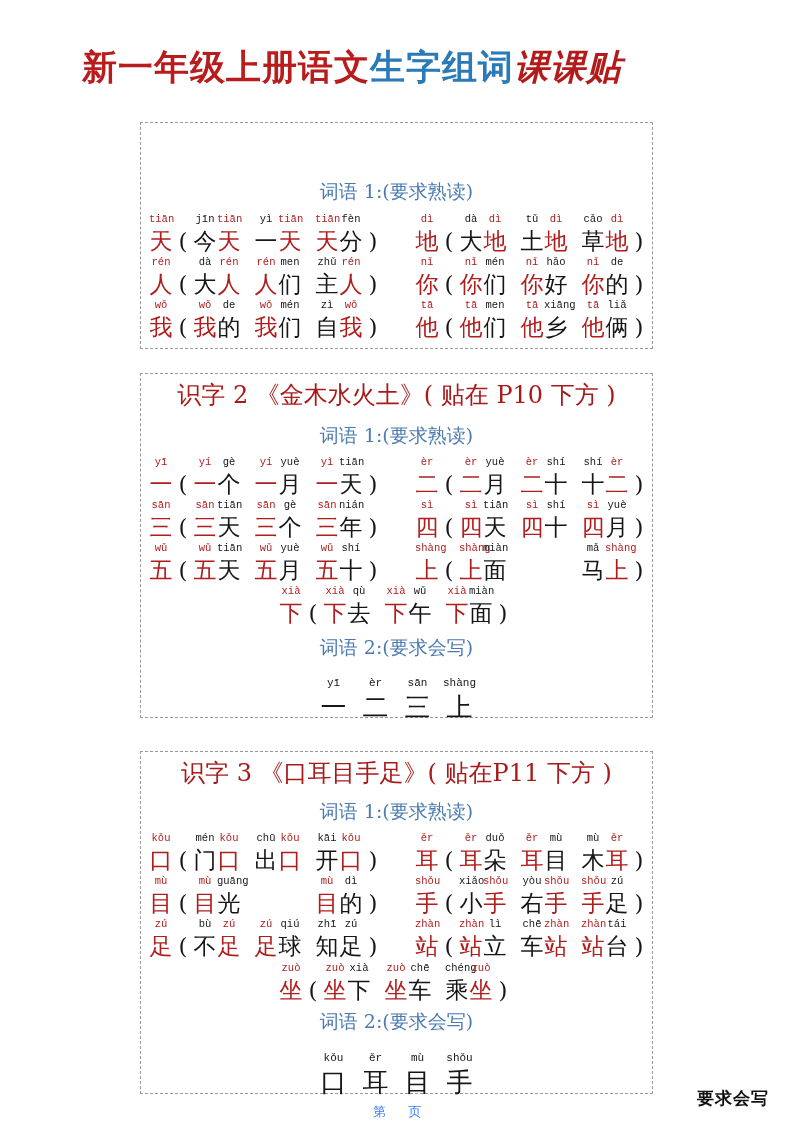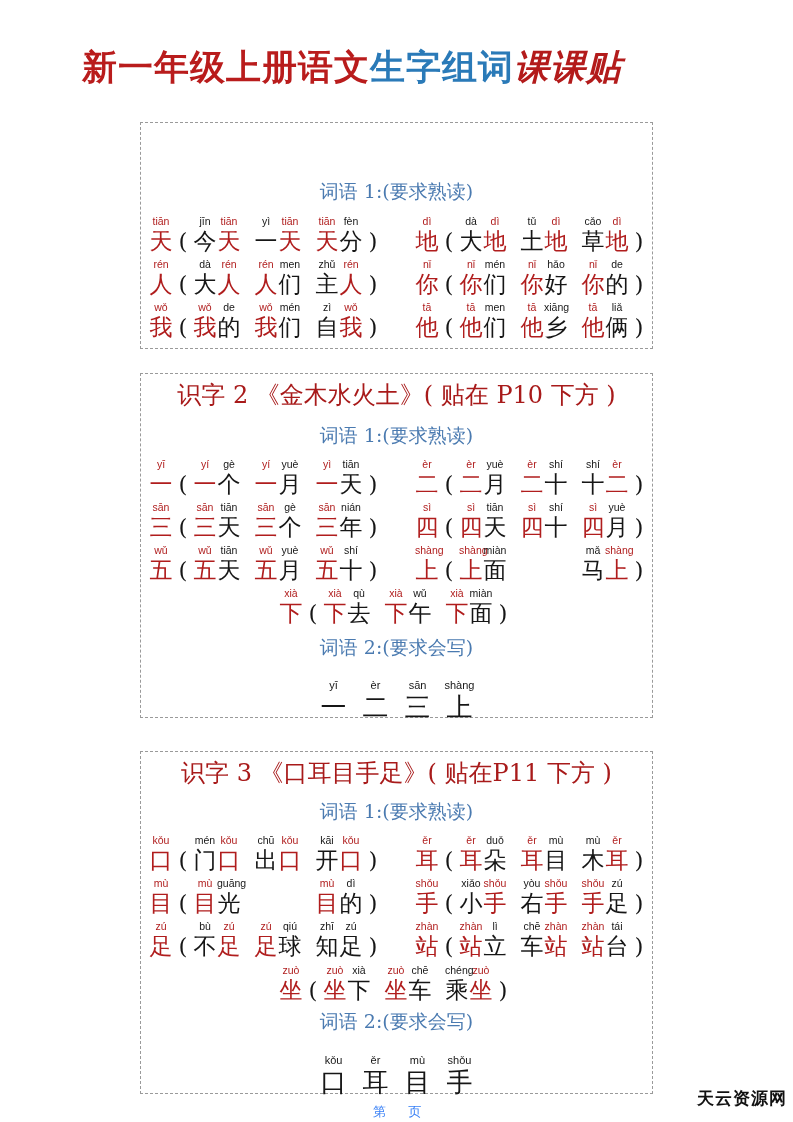--- a/index.html
+++ b/index.html
@@ -28,21 +28,21 @@
   .section-label {
     position: absolute; left: 0; right: 0; text-align: center;
     font-size: 19px; color: #4a7ab0; white-space: nowrap;
     font-family: "DejaVu Serif", serif;
   }
 
   .row { position: absolute; left: 0; right: 0; height: 42px; }
   .cell {
     position: absolute; top: 0; display: flex; flex-direction: column; align-items: flex-start;
   }
-  .py-line { height: 14px; font-family: Liberation Sans, sans-serif; font-size: 10.5px; white-space: nowrap; display: flex; align-items: flex-end; }
+  .py-line { height: 14px; font-family: Liberation Mono, monospace; font-size: 10.5px; white-space: nowrap; display: flex; }
   .hz-line { height: 28px; font-family: "DejaVu Serif", serif; font-size: 23px; white-space: nowrap; display: flex; line-height: 28px; }
   .syl { display: inline-block; width: 24px; text-align: center; }
   .py-line .syl { width: 24px; }
   .red { color: #b01d1d; }
   .blk { color: #161616; }
   .paren { display: inline-block; width: 20px; text-align: center; color: #161616; }
   .py-spacer { display: inline-block; width: 20px; }
 
   .write-row { position: absolute; left: 0; right: 0; }
   .write-row .py-line { justify-content: center; font-size: 11px; }
@@ -668,13 +668,13 @@
       <div class="hz-line">
         <span class="syl blk">口</span>
         <span class="syl blk">耳</span>
         <span class="syl blk">目</span>
         <span class="syl blk">手</span>
       </div>
     </div>
 </div>
 
 <div class="footer-page">第 页</div>
-<div class="watermark">天云资源网</div>
+<div class="watermark">要求会写</div>
 
 </body></html>

